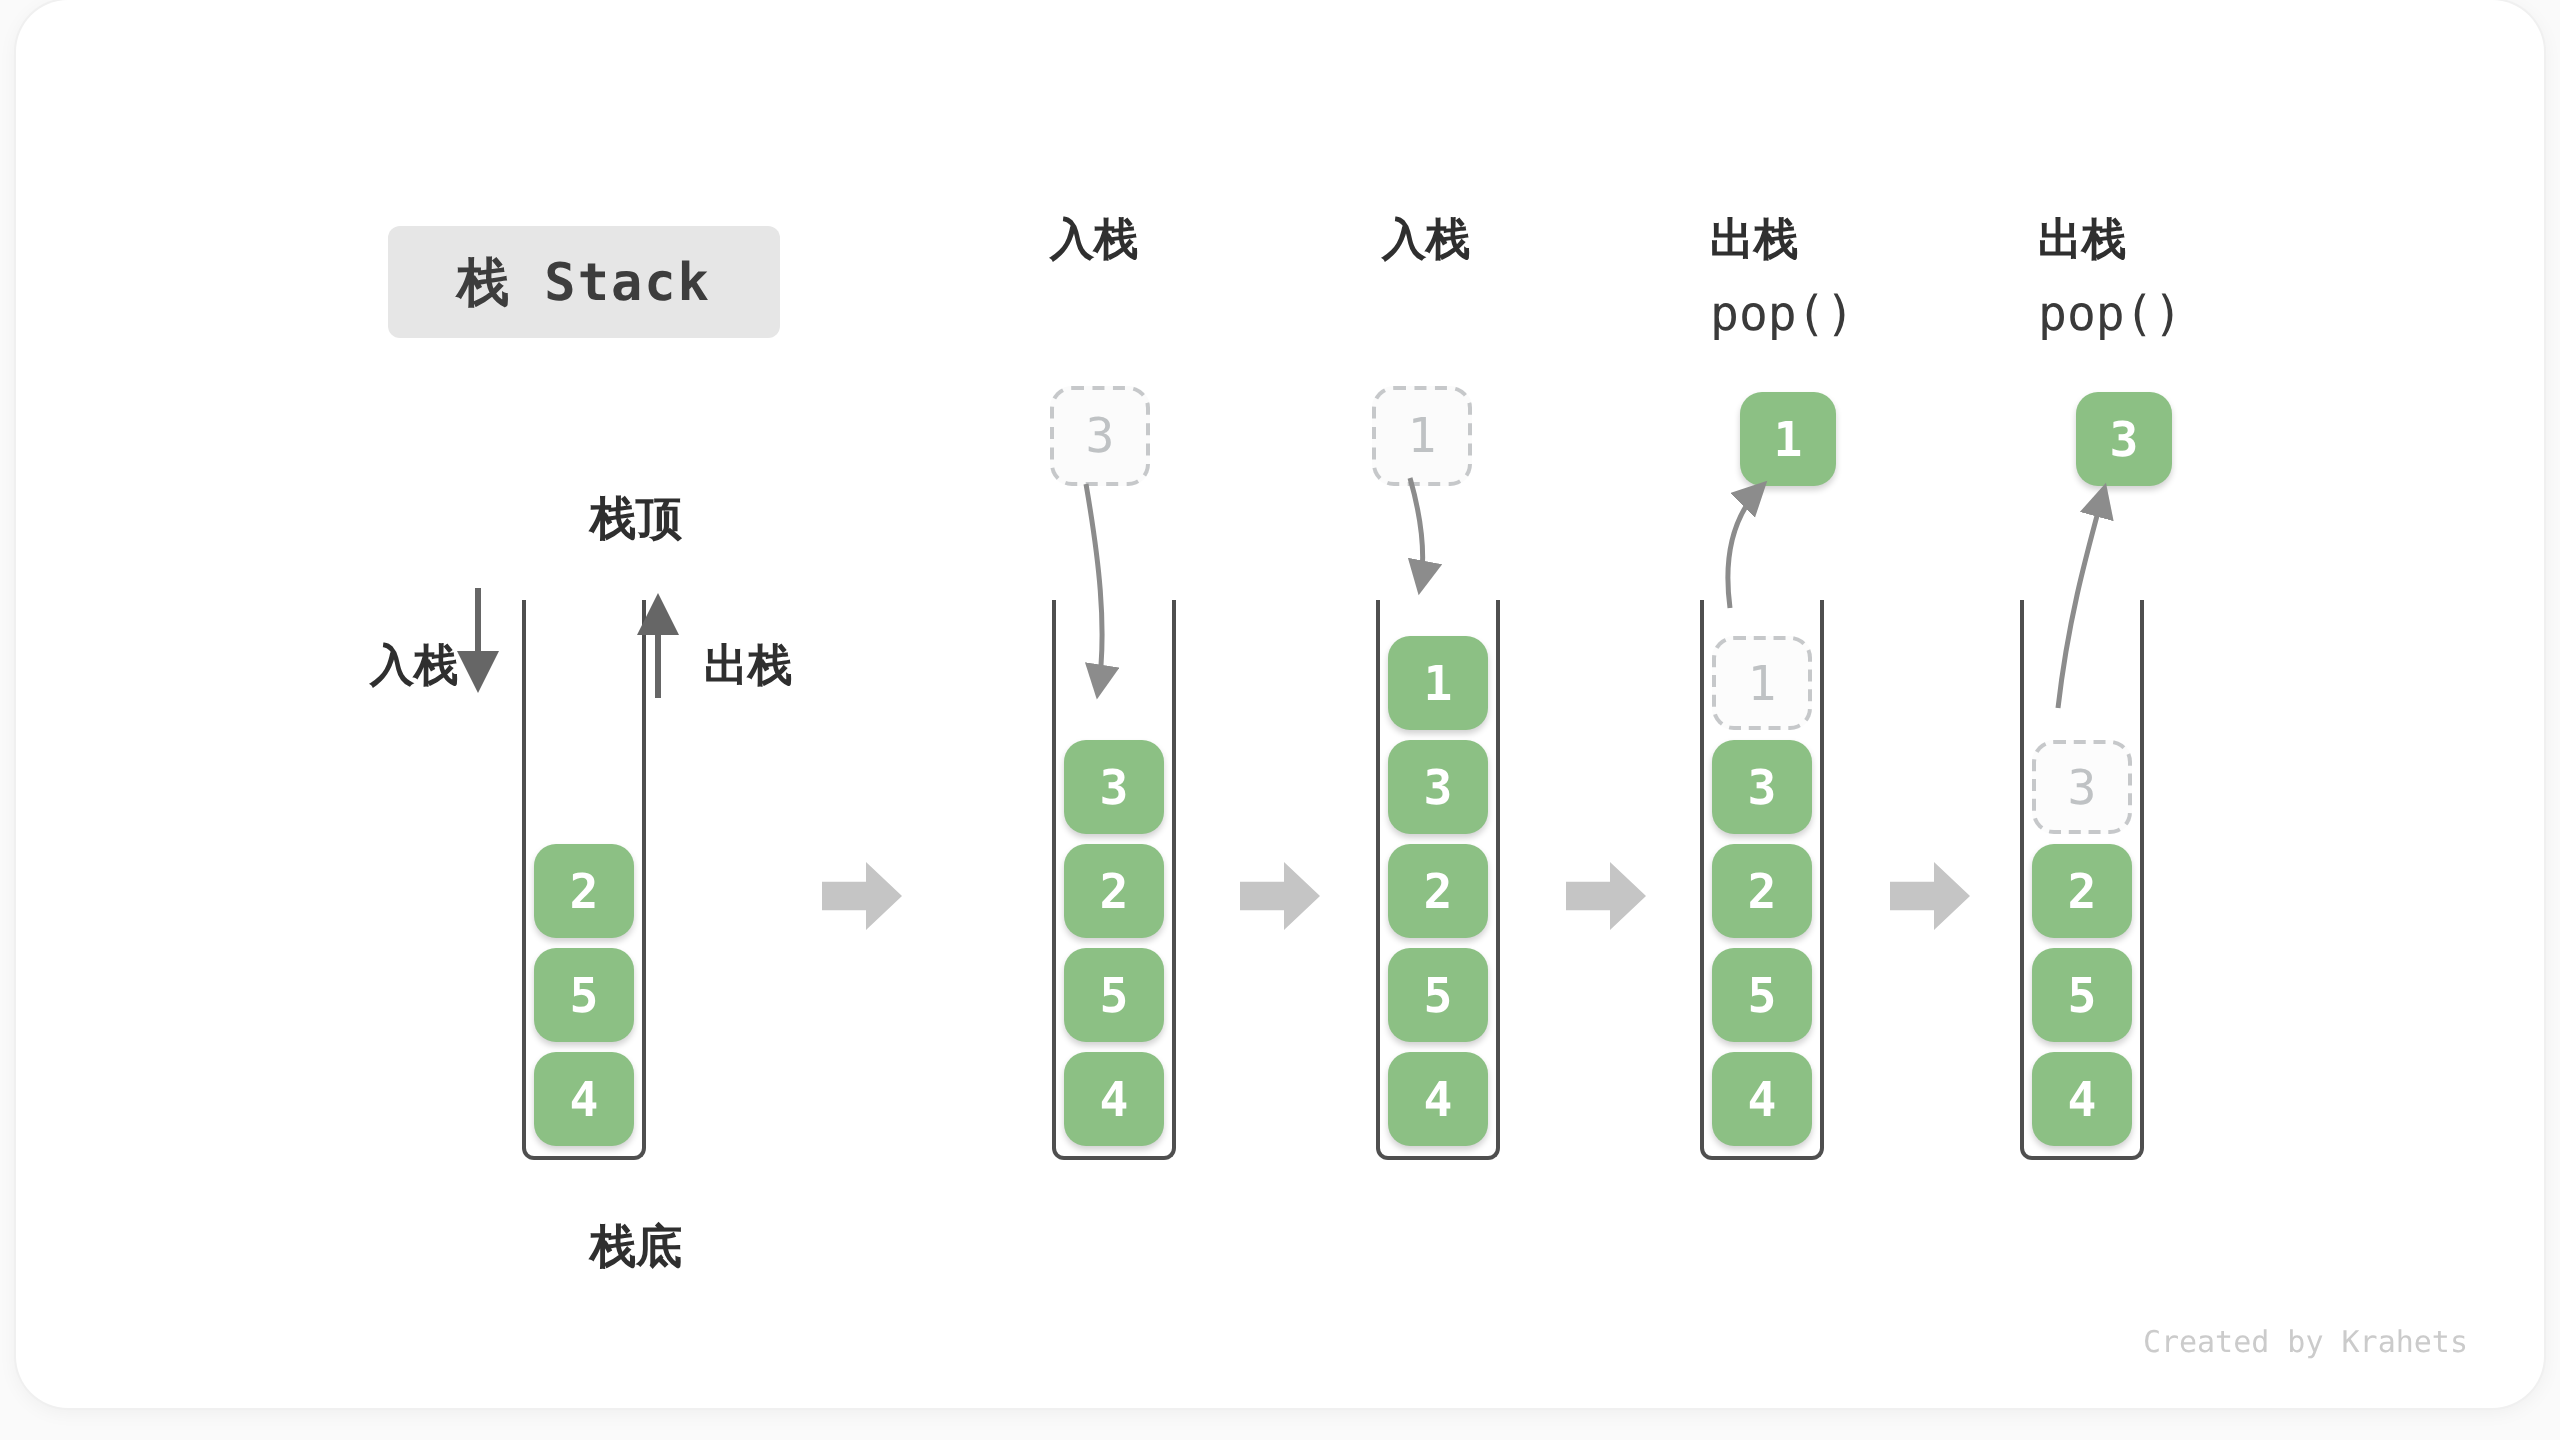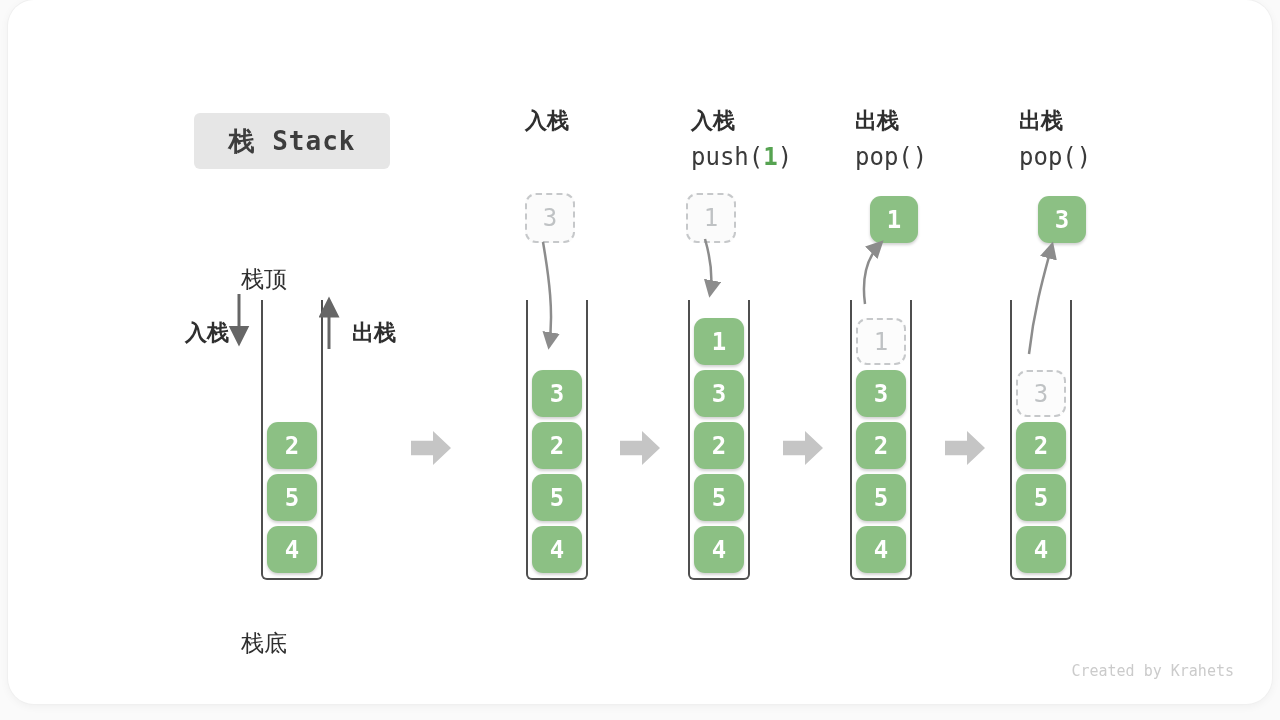--- a/index.html
+++ b/index.html
@@ -24,22 +24,22 @@
   .op-header { position:absolute; top:106px; width:170px; }
   .op-cn { font-size:22px; font-weight:bold; color:#2f2f2f; line-height:30px; }
   .op-code {
     margin-top:6px; font-family:"DejaVu Sans Mono",monospace;
     font-size:24px; color:#3a3a3a; line-height:30px;
   }
   .op-code .arg { color:#56a351; font-weight:bold; }
 
   .side-label { position:absolute; font-size:22px; font-weight:bold; color:#2f2f2f; }
   .axis-label {
-    position:absolute; width:100px; text-align:left;
-    font-size:23px; font-weight:normal; color:#2f2f2f;margin-top:20px;
+    position:absolute; width:100px; text-align:right;
+    font-size:23px; font-weight:bold; color:#2f2f2f;
   }
 
   .stack {
     position:absolute; top:300px; width:62px; height:280px;
     border-left:2px solid #4f4f4f; border-right:2px solid #4f4f4f;
     border-bottom:2px solid #4f4f4f;
     border-bottom-left-radius:6px; border-bottom-right-radius:6px;
     display:flex; flex-direction:column; justify-content:flex-end; align-items:center;
     padding-bottom:5px; gap:5px;
   }
@@ -84,21 +84,20 @@
 
 <div class="card">
 
   <div class="title-badge">栈 Stack</div>
 
   <div class="op-header" style="left:517px">
     <div class="op-cn">入栈</div>
   </div>
   <div class="op-header" style="left:683px">
     <div class="op-cn">入栈</div>
-    <div class="op-code"><span>push(</span><span class="arg">1</span><span>)</span></div>
   </div>
   <div class="op-header" style="left:847px">
     <div class="op-cn">出栈</div>
     <div class="op-code"><span>pop(</span><span class="arg"></span><span>)</span></div>
   </div>
   <div class="op-header" style="left:1011px">
     <div class="op-cn">出栈</div>
     <div class="op-code"><span>pop(</span><span class="arg"></span><span>)</span></div>
   </div>
 

